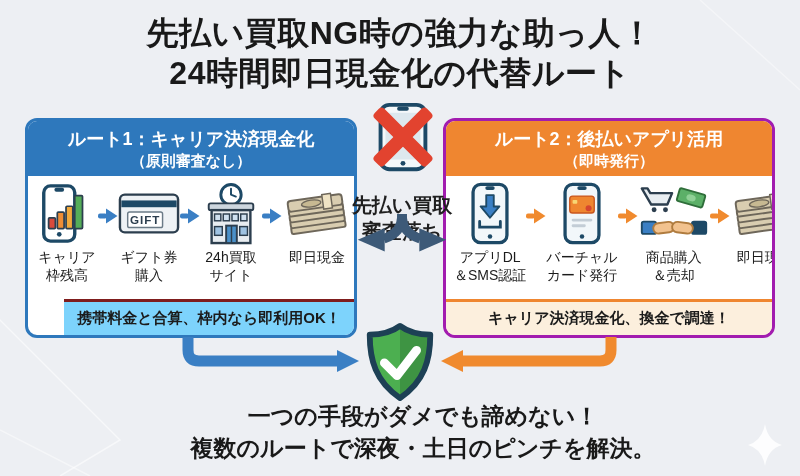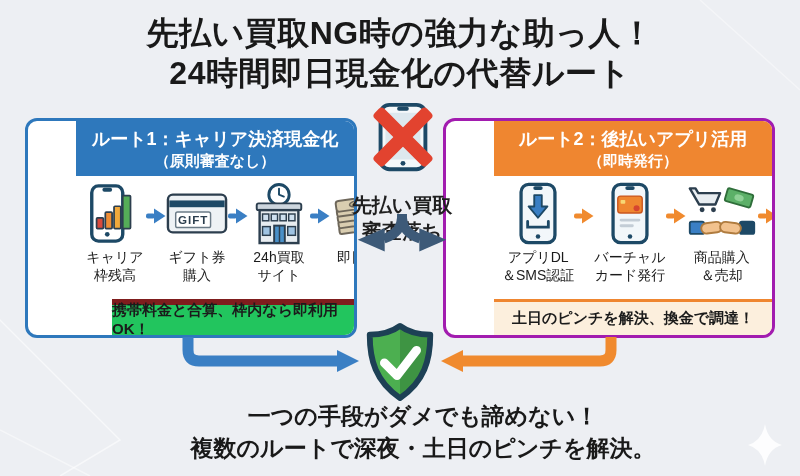--- a/index.html
+++ b/index.html
@@ -4,37 +4,37 @@
 <style>
   html,body{margin:0;padding:0;background:#e4e7ec;}
   .stage{position:relative;width:800px;height:476px;background:#edeff3;overflow:hidden;
          font-family:"Liberation Sans","DejaVu Sans",sans-serif;color:#1b1b1b;}
   .deco{position:absolute;inset:0;pointer-events:none;}
   
   .title{position:absolute;top:13px;left:0;width:100%;text-align:center;font-weight:800;
          font-size:32px;line-height:1.26;color:#191919;letter-spacing:0.5px;}
   
   .box{position:absolute;top:118px;width:332px;height:220px;background:#ffffff;
-       border-radius:12px;display:flex;flex-direction:column;box-sizing:border-box;overflow:hidden;padding-left:48px;}
+       border-radius:12px;display:flex;flex-direction:column;box-sizing:border-box;overflow:hidden;}
   .box.blue{left:25px;border:3px solid #2e78bc;}
   .box.orange{left:443px;border:3px solid #a21caf;}
   .box-header{text-align:center;color:#ffffff;font-weight:800;padding:7px 2px 5px 2px;}
   .box.blue .box-header{background:#2e78bc;}
   .box.orange .box-header{background:#ef8630;}
   .box-header .h1{font-size:18px;line-height:1.3;}
   .box-header .h2{font-size:15px;line-height:1.3;}
   .box-body{flex:1;display:flex;justify-content:space-between;align-items:flex-start;
             padding:6px 8px 0 8px;}
   .step{display:flex;flex-direction:column;align-items:center;flex:0 0 auto;}
   .icon-box{height:64px;display:flex;align-items:center;justify-content:center;}
   .step-label{margin-top:3px;text-align:center;font-weight:400;font-size:14px;line-height:1.28;}
   .flow-arrow{align-self:flex-start;margin-top:26px;flex:0 0 auto;}
   .box-footer{height:36px;box-sizing:border-box;display:flex;align-items:center;justify-content:center;
               font-weight:800;font-size:15px;}
-  .box.blue .box-footer{background:#22c55e;border-top:6px solid #7f1d1d;margin-left:36px;}
+  .box.blue .box-footer{background:#7dd3fc;border-top:3px solid #7f1d1d;margin-left:36px;}
   .box.orange .box-footer{background:#fcefdd;border-top:3px solid #ef8630;}
   
   .phone-x{position:absolute;left:358px;top:101px;}
   .reject-text{position:absolute;left:340px;top:192px;width:124px;text-align:center;
                font-weight:800;font-size:20px;line-height:1.3;color:#1f1f1f;}
   .branch{position:absolute;left:347px;top:211px;}
   
   .connectors{position:absolute;inset:0;pointer-events:none;}
   .shield{position:absolute;left:358px;top:321px;}
   
@@ -261,21 +261,21 @@
             </g>
           </svg>
         </div>
         <div class="step-label">
           <div>即日現金</div>
           <div></div>
         </div>
       </div>
 
     </div>
-    <div class="box-footer">土日のピンチを解決、換金で調達！</div>
+    <div class="box-footer">キャリア決済現金化、換金で調達！</div>
   </div>
 
   <svg class="phone-x" width="88" height="76" viewBox="0 0 88 78">
     <rect x="22" y="4" width="46" height="66" rx="9" fill="#f4f8fa" stroke="#1d4966" stroke-width="4"></rect>
     <rect x="27" y="12" width="36" height="48" rx="3" fill="#dde8ee"></rect>
     <rect x="39" y="6" width="12" height="4" rx="2" fill="#1d4966"></rect>
     <circle cx="45" cy="64" r="2.5" fill="#1d4966"></circle>
     <rect x="7" y="30" width="76" height="14" rx="4" fill="#e2432f" transform="rotate(45 45 37)"></rect>
     <rect x="7" y="30" width="76" height="14" rx="4" fill="#e2432f" transform="rotate(-45 45 37)"></rect>
   </svg>

